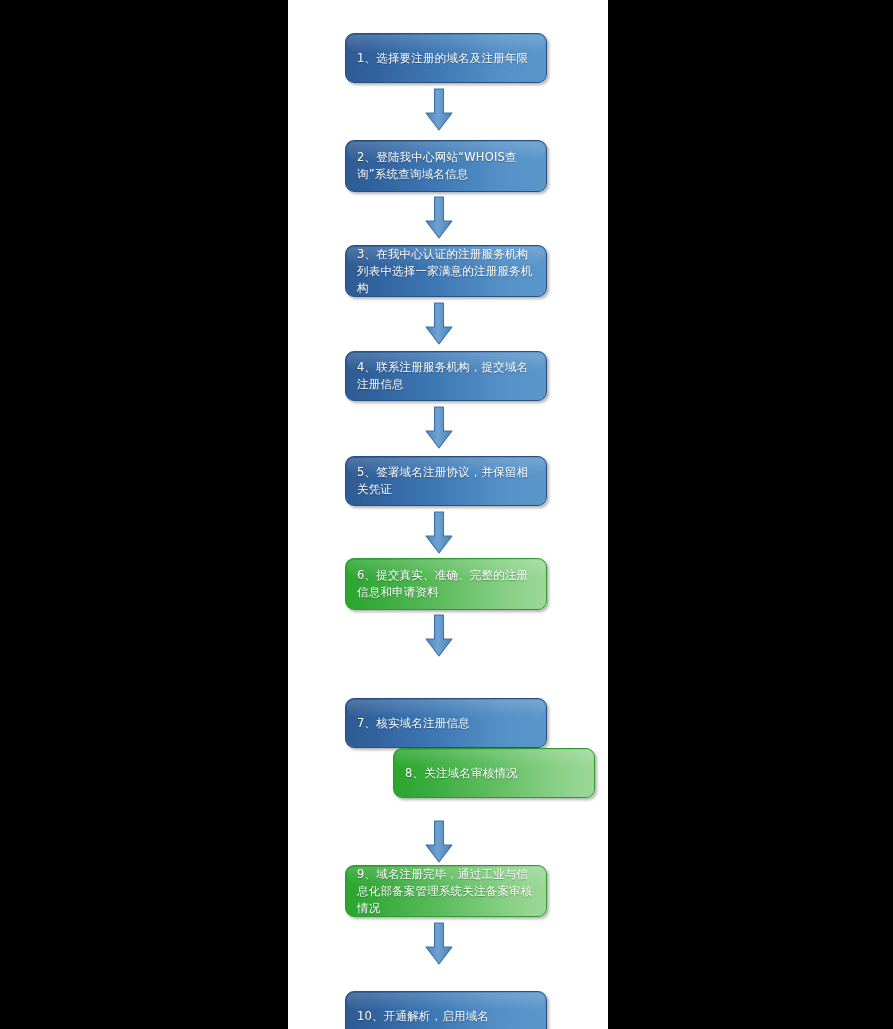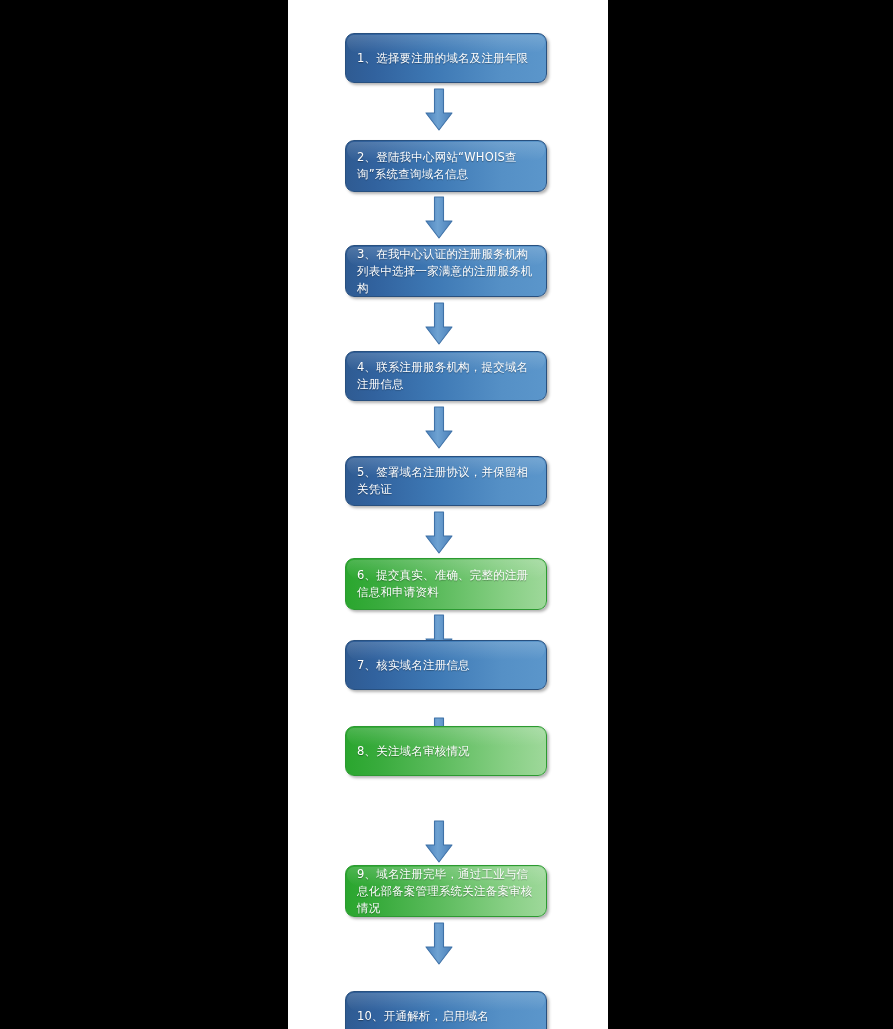--- a/index.html
+++ b/index.html
@@ -206,25 +206,25 @@
         <span class="txt">4、联系注册服务机构，提交域名注册信息</span>
       </div>
       <div class="step blue" style="top: 456px; height: 50px;">
         <div class="cap"></div>
         <span class="txt">5、签署域名注册协议，并保留相关凭证</span>
       </div>
       <div class="step green" style="top: 558px; height: 52px;">
         <div class="cap"></div>
         <span class="txt">6、提交真实、准确、完整的注册信息和申请资料</span>
       </div>
-      <div class="step blue" style="top: 640px; height: 50px;">
+      <div class="step blue" style="top: 698px; height: 50px;">
         <div class="cap"></div>
         <span class="txt">7、核实域名注册信息</span>
       </div>
-      <div class="step green" style="top: 726px; height: 50px;">
+      <div class="step green" style="top: 748px; height: 50px; margin-left: 48px;">
         <div class="cap"></div>
         <span class="txt">8、关注域名审核情况</span>
       </div>
       <div class="step green" style="top: 865px; height: 52px;">
         <div class="cap"></div>
         <span class="txt">9、域名注册完毕，通过工业与信息化部备案管理系统关注备案审核情况</span>
       </div>
       <div class="step blue" style="top: 991px; height: 50px;">
         <div class="cap"></div>
         <span class="txt">10、开通解析，启用域名</span>

